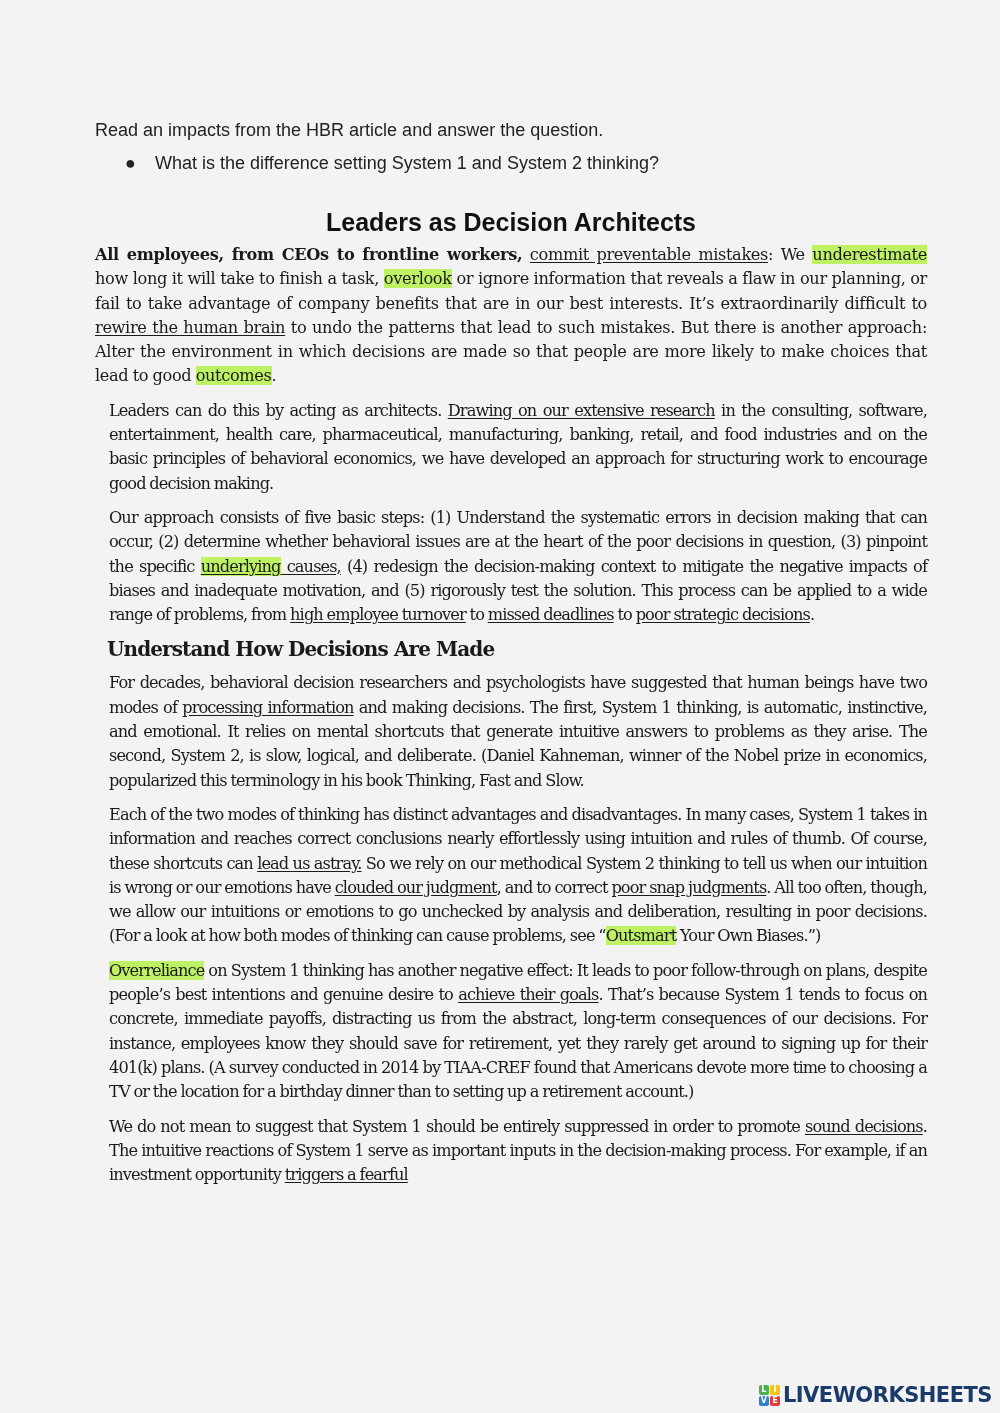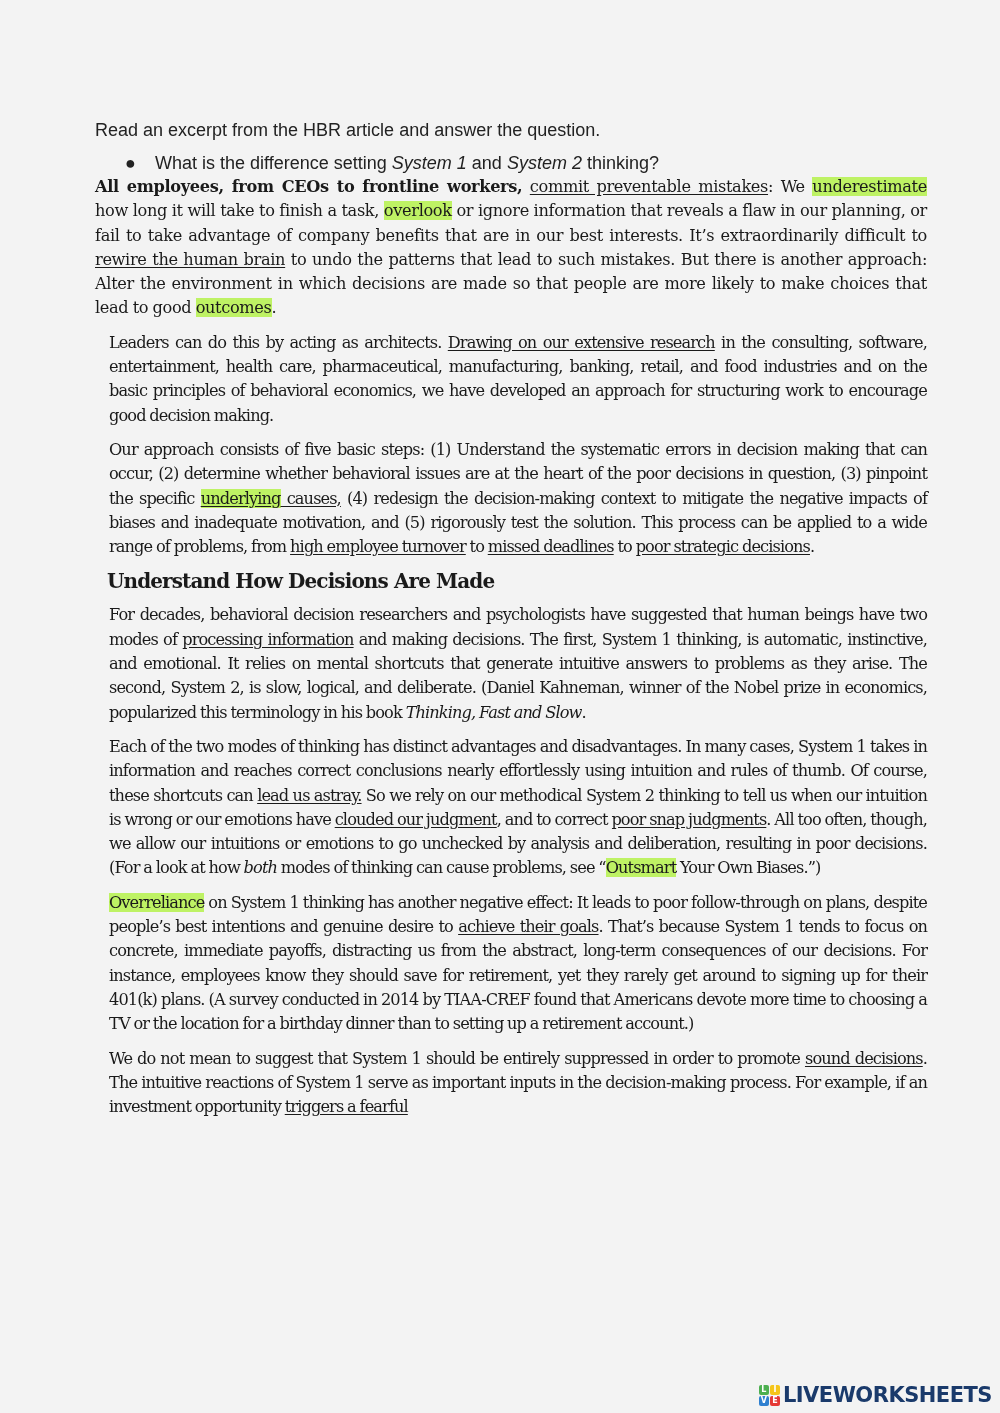--- a/index.html
+++ b/index.html
@@ -76,21 +76,21 @@
     letter-spacing: -0.9px;
   }
   .hl {
     background: #bef264;
   }
   .u {
     text-decoration: underline;
     text-underline-offset: 2px;
   }
   .b { font-weight: bold; }
-  .i { font-style: italic; }
+  .i { }
   .logo {
     position: absolute;
     right: 8px;
     bottom: 6px;
     display: flex;
     align-items: center;
     gap: 3px;
   }
   .tiles {
     display: grid;
@@ -113,29 +113,30 @@
     font-size: 21px;
     color: #1a3a6b;
     letter-spacing: -0.5px;
   }
 </style>
 </head>
 <body>
 
 <div class="page">
 
-  <p class="intro">Read an excerpt from the HBR article and answer the question.</p>
+  <p class="intro">Read an impacts from the HBR article and answer the question.</p>
 
   <ul class="question-list">
     <li class="question-item">
       <span class="bullet">●</span>
       <span>What is the difference setting </span><span class="i">System 1</span><span> and </span><span class="i">System 2</span><span> thinking?</span>
     </li>
   </ul>
 
+  <h1 class="title">Leaders as Decision Architects</h1>
 
   <p class="para"><span class="b">All employees, from CEOs to frontline workers,</span><span> </span><span class="u">commit preventable mistakes</span><span>: We </span><span class="hl">underestimate</span><span> how long it will take to finish a task, </span><span class="hl">overlook</span><span> or ignore information that reveals a flaw in our planning, or fail to take advantage of company benefits that are in our best interests. It’s extraordinarily difficult to </span><span class="u">rewire the human brain</span><span> to undo the patterns that lead to such mistakes. But there is another approach: Alter the environment in which decisions are made so that people are more likely to make choices that lead to good </span><span class="hl">outcomes</span><span>.</span></p>
 
   <p class="para condensed"><span>Leaders can do this by acting as architects. </span><span class="u">Drawing on our extensive research</span><span> in the consulting, software, entertainment, health care, pharmaceutical, manufacturing, banking, retail, and food industries and on the basic principles of behavioral economics, we have developed an approach for structuring work to encourage good decision making.</span></p>
 
   <p class="para condensed"><span>Our approach consists of five basic steps: (1) Understand the systematic errors in decision making that can occur, (2) determine whether behavioral issues are at the heart of the poor decisions in question, (3) pinpoint the specific </span><span class="u hl">underlying</span><span class="u"> causes,</span><span> (4) redesign the decision-making context to mitigate the negative impacts of biases and inadequate motivation, and (5) rigorously test the solution. This process can be applied to a wide range of problems, from </span><span class="u">high employee turnover</span><span> to </span><span class="u">missed deadlines</span><span> to </span><span class="u">poor strategic decisions</span><span>.</span></p>
 
   <h2 class="subhead">Understand How Decisions Are Made</h2>
 
   <p class="para condensed"><span>For decades, behavioral decision researchers and psychologists have suggested that human beings have two modes of </span><span class="u">processing information</span><span> and making decisions. The first, System 1 thinking, is automatic, instinctive, and emotional. It relies on mental shortcuts that generate intuitive answers to problems as they arise. The second, System 2, is slow, logical, and deliberate. (Daniel Kahneman, winner of the Nobel prize in economics, popularized this terminology in his book </span><span class="i">Thinking, Fast and Slow</span><span>.</span></p>

